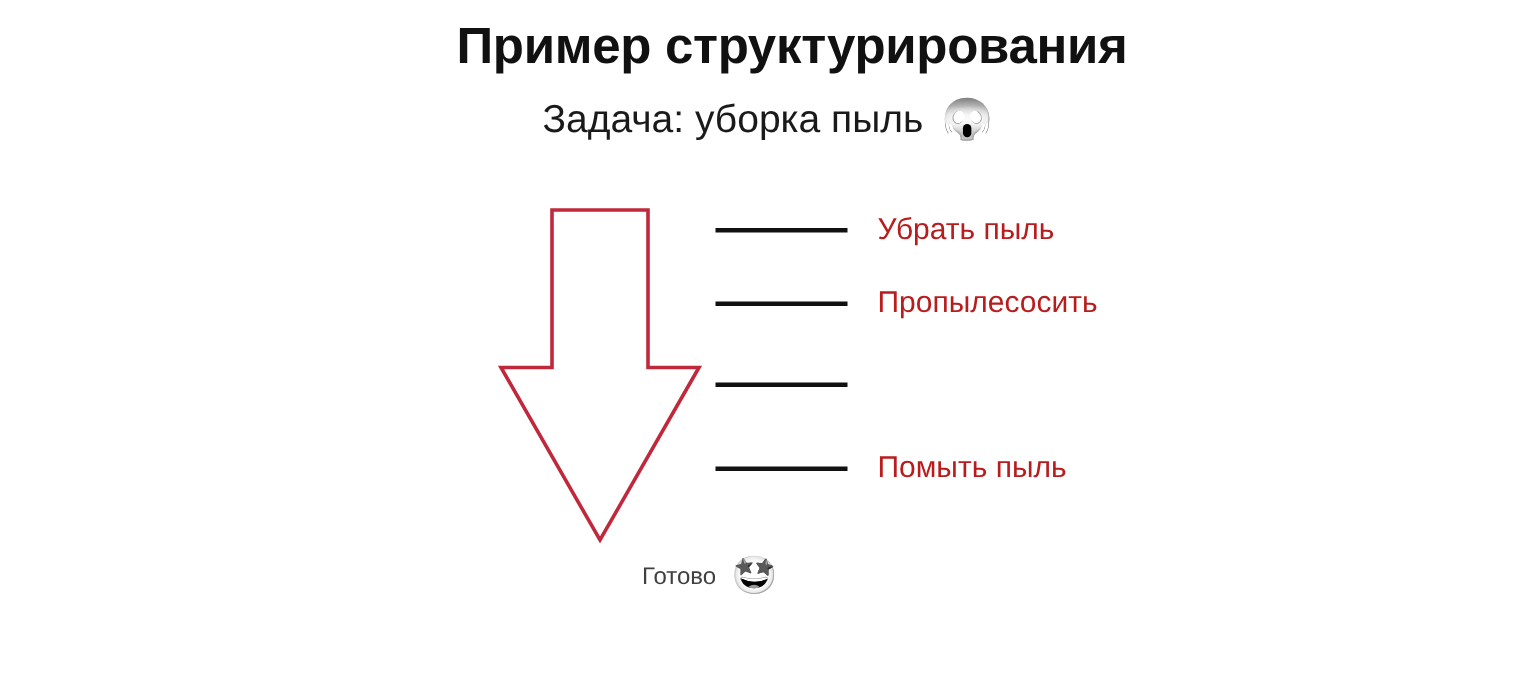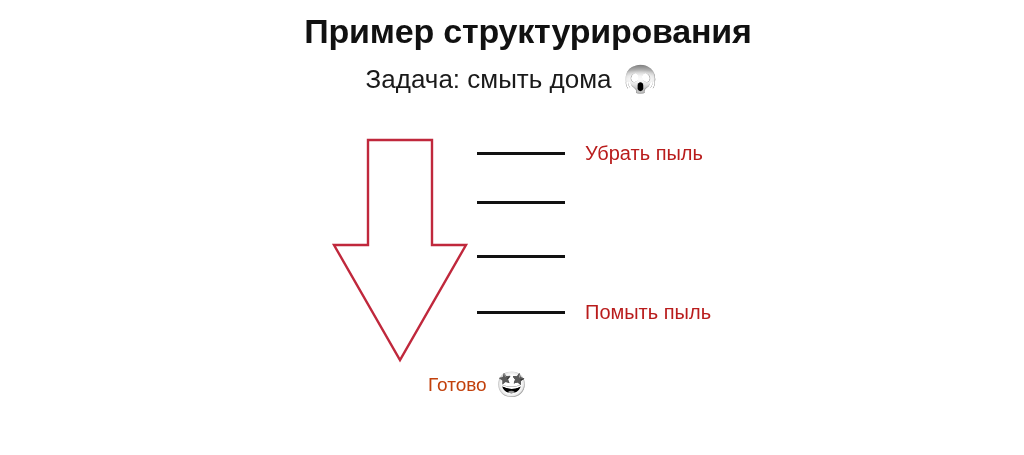--- a/index.html
+++ b/index.html
@@ -115,51 +115,52 @@
   .done-row {
     position: absolute;
     left: 428px;
     top: 372px;
     display: flex;
     align-items: center;
     gap: 10px;
     white-space: nowrap;
   }
   .done-text {
-    font-size: 19px;
-    color: #c2410c;
+    font-size: 16px;
+    color: #404040;
   }
 </style>
 </head>
 <body>
 
 <div class="canvas">
 
   <div class="page-title">Пример структурирования</div>
 
   <div class="subtitle-row">
-    <span class="subtitle-text">Задача: смыть дома</span>
+    <span class="subtitle-text">Задача: уборка пыль</span>
     <span class="emoji emoji-scream">😱</span>
   </div>
 
   <div class="arrow-wrap">
     <svg viewBox="0 0 148 232" xmlns="http://www.w3.org/2000/svg">
       <polygon id="arrow-shape" points="42,6 106,6 106,111 140,111 74,226 8,111 42,111" fill="#ffffff" stroke="#c0283c" stroke-width="2.4" stroke-linejoin="miter"></polygon>
     </svg>
   </div>
 
   <div class="checklist">
 
     <div class="check-row r0">
       <span class="dash" style="background: rgb(17, 17, 17);"></span>
       <span class="task-label">Убрать пыль</span>
     </div>
 
     <div class="check-row r1">
       <span class="dash" style="background: rgb(17, 17, 17);"></span>
+      <span class="task-label">Пропылесосить</span>
     </div>
 
     <div class="check-row r2">
       <span class="dash" style="background: rgb(17, 17, 17);"></span>
     </div>
 
     <div class="check-row r3">
       <span class="dash" style="background: rgb(17, 17, 17);"></span>
       <span class="task-label">Помыть пыль</span>
     </div>

